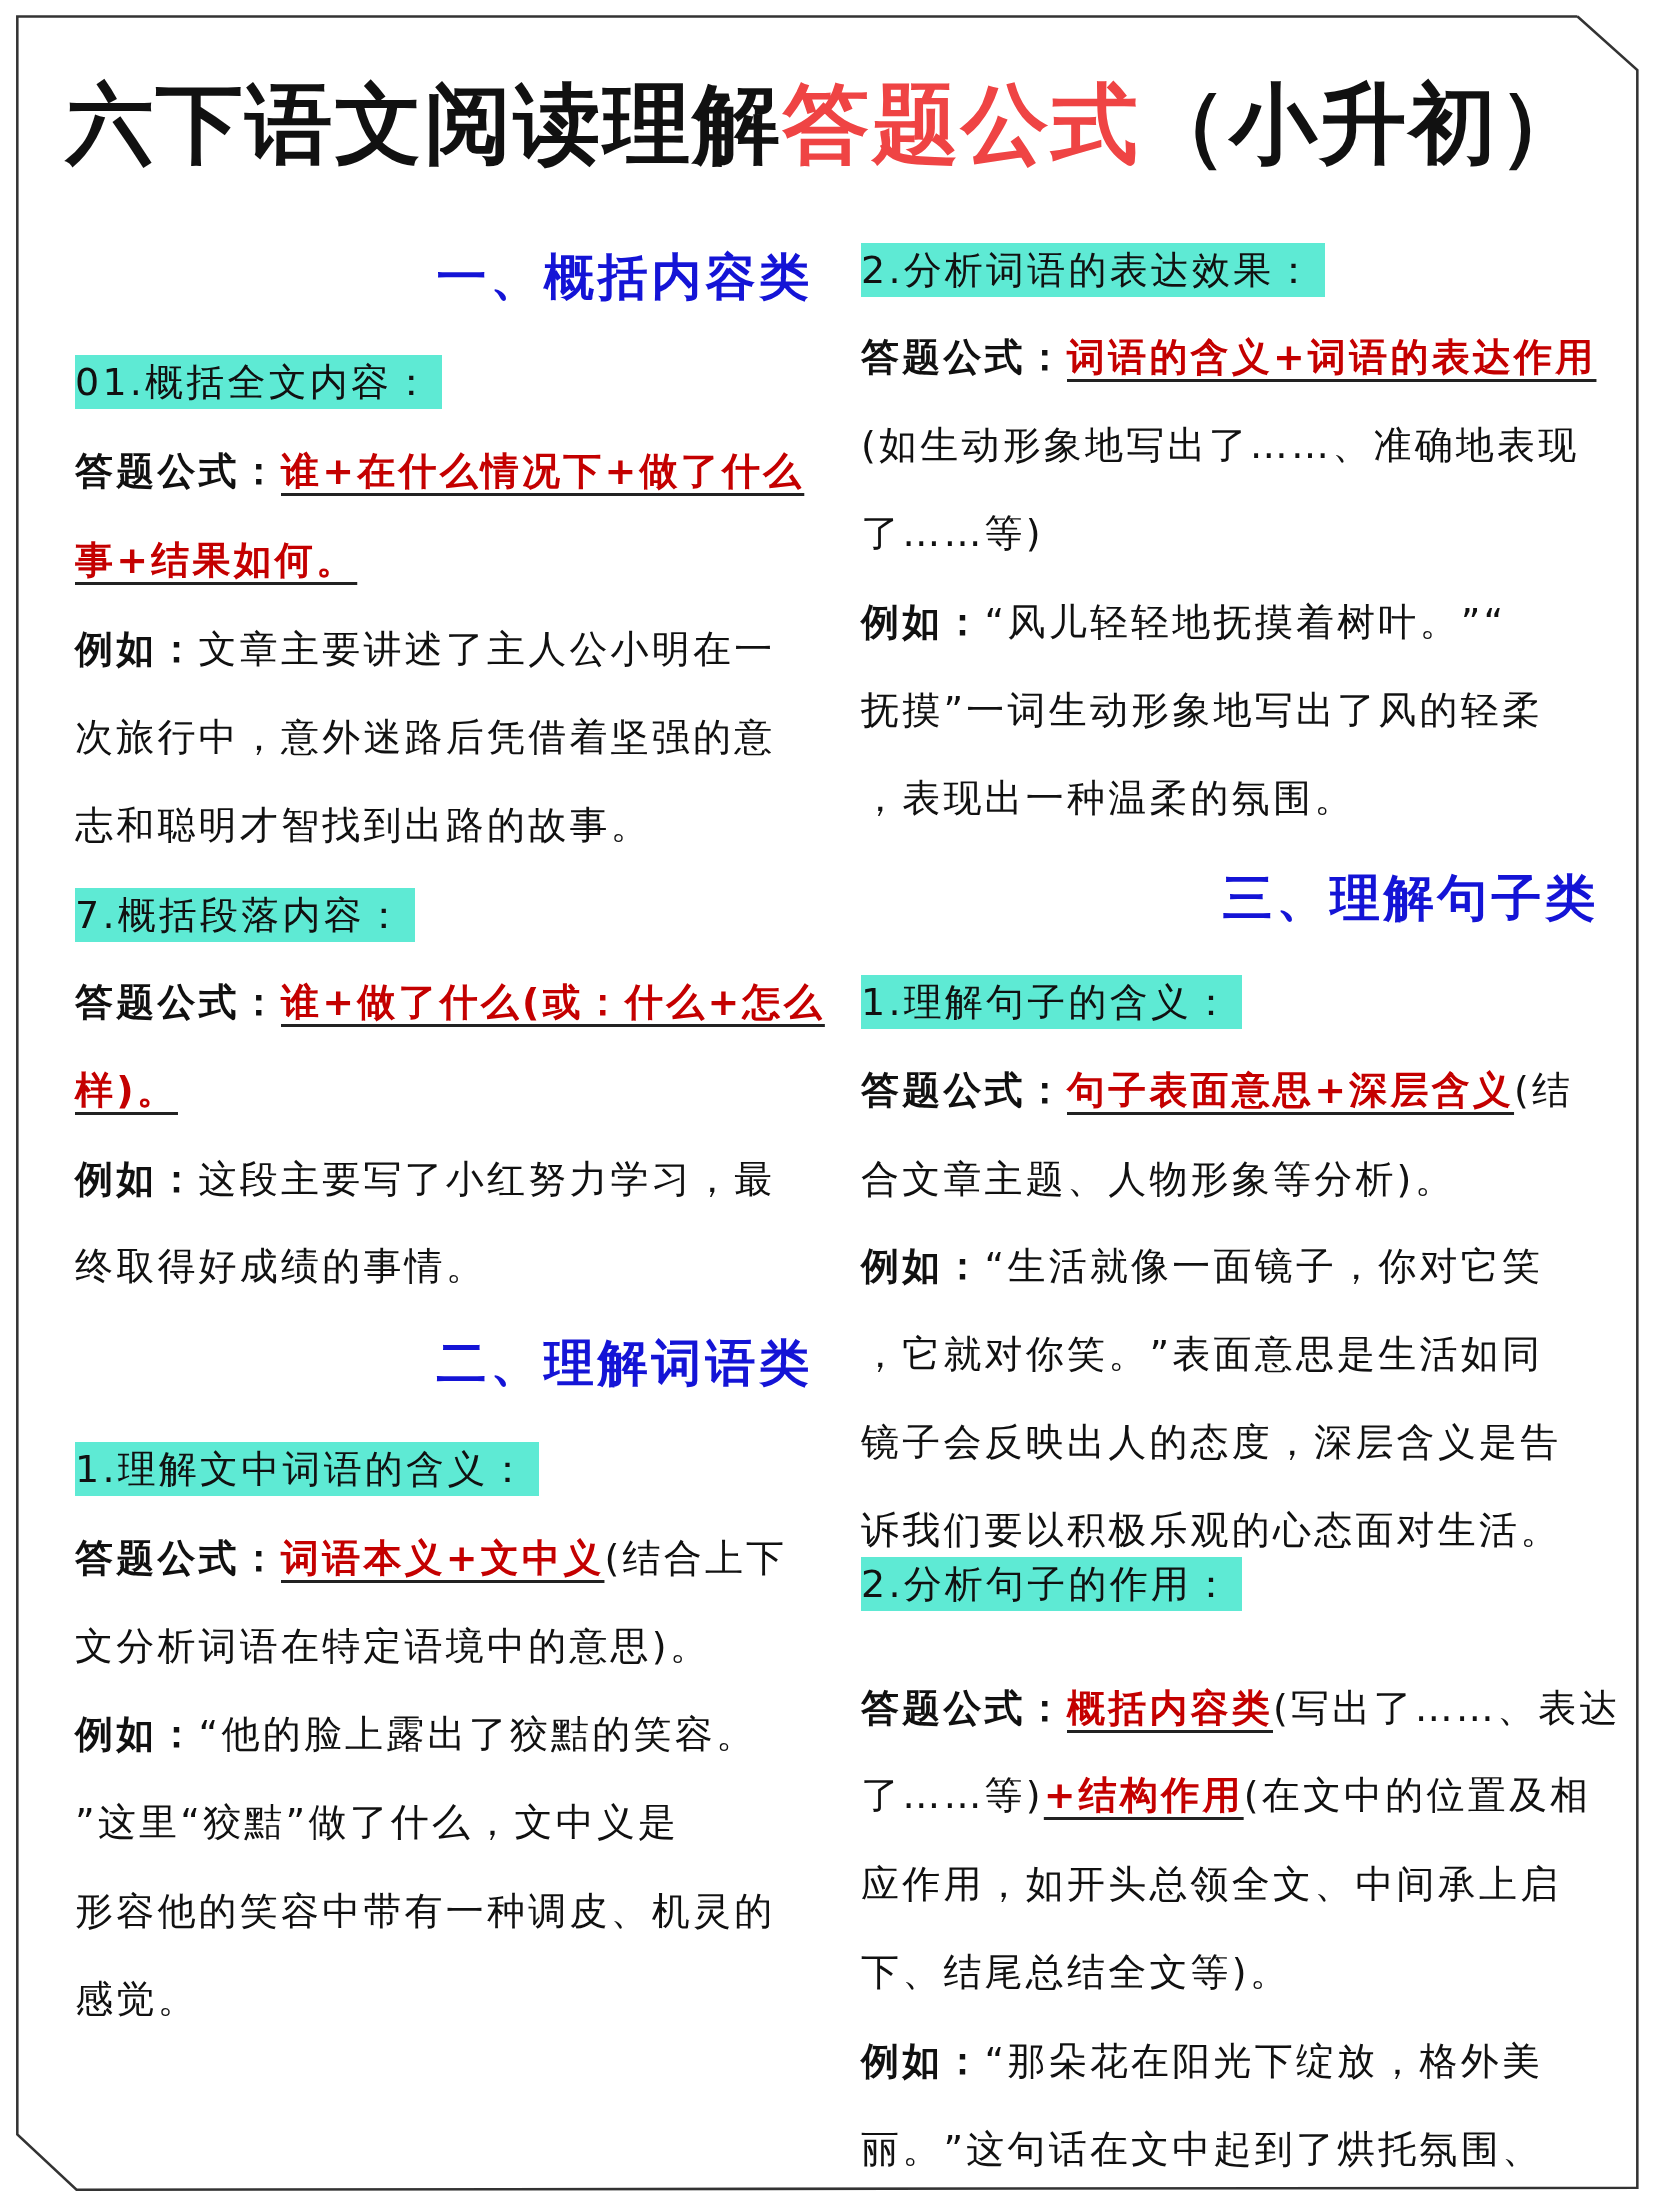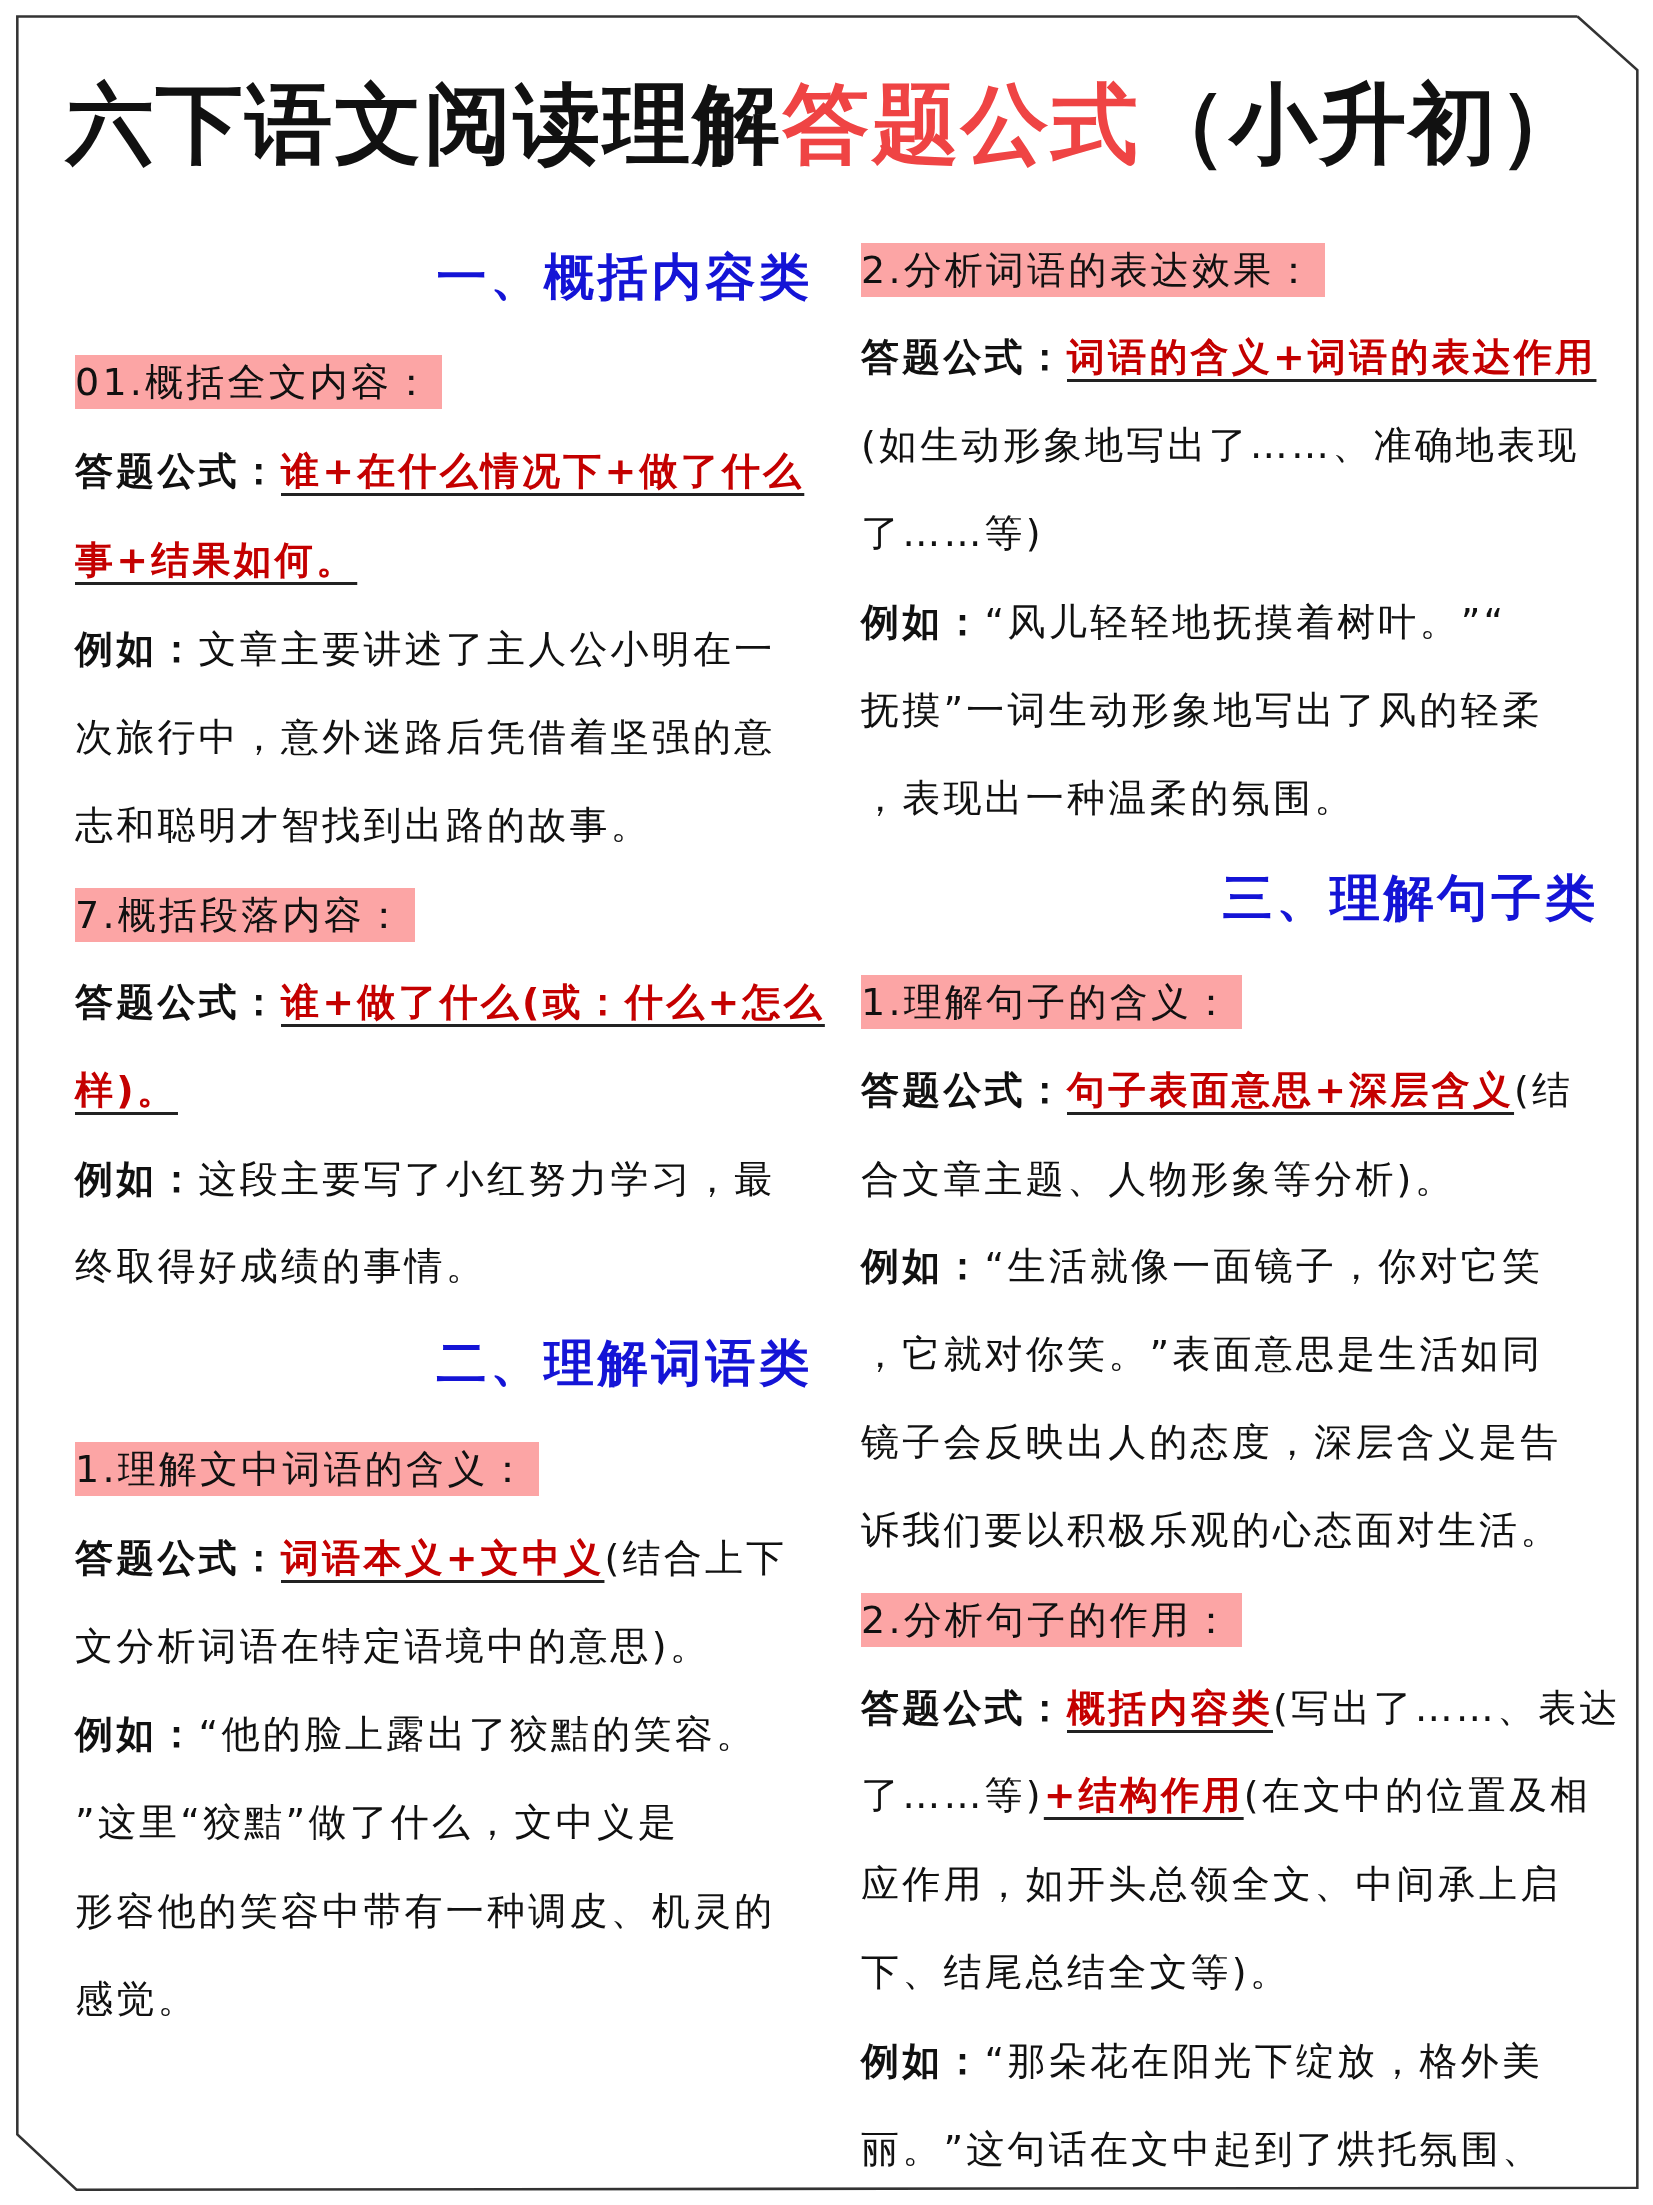--- a/index.html
+++ b/index.html
@@ -17,21 +17,21 @@
   .col.left { left: 75px; width: 738px; }
   .col.right { left: 861px; width: 738px; }
   .line {
     position: absolute; left: 0; white-space: nowrap; font-size: 38px; line-height: 51px;
     letter-spacing: 3.2px;
   }
   .heading {
     position: absolute; left: 0; width: 738px; text-align: right; font-size: 50px; font-weight: bold;
     color: #1414d6; line-height: 64px; white-space: nowrap; letter-spacing: 3.8px;
   }
-  .hl { background: #fca5a5; padding: 5.1px 9px 5.1px 0; }
+  .hl { background: #5eead4; padding: 5.1px 9px 5.1px 0; }
   .lbl { font-weight: bold; }
   .red { color: #c40000; }
   .redu { color: #c40000; font-weight: bold; text-decoration: underline; text-decoration-color: #222; text-decoration-thickness: 2.5px; text-underline-offset: 9px; }
 </style>
 </head>
 <body>
 
 <svg class="frame" width="1654" height="2205" viewBox="0 0 2598 3464">
   <polyline points="2478,26 27,26 27,3353 120,3440 2572,3437 2572,110 2478,26" fill="none" stroke="#333333" stroke-width="4"></polyline>
 </svg>
@@ -79,21 +79,21 @@
   <div class="heading" style="top:866px">三、理解句子类</div>
 
   <div class="line" style="top:977px"><span class="hl">1.理解句子的含义：</span></div>
   <div class="line" style="top:1065px"><span class="lbl">答题公式：</span><span class="redu">句子表面意思+深层含义</span><span>(结</span></div>
   <div class="line" style="top:1154px">合文章主题、人物形象等分析)。</div>
   <div class="line" style="top:1241px"><span class="lbl">例如：</span><span>“生活就像一面镜子，你对它笑</span></div>
   <div class="line" style="top:1329px">，它就对你笑。”表面意思是生活如同</div>
   <div class="line" style="top:1417px">镜子会反映出人的态度，深层含义是告</div>
   <div class="line" style="top:1505px">诉我们要以积极乐观的心态面对生活。</div>
 
-  <div class="line" style="top:1595px"><span class="hl">2.分析句子的作用：</span></div>
+  <div class="line" style="top:1559px"><span class="hl">2.分析句子的作用：</span></div>
   <div class="line" style="top:1683px"><span class="lbl">答题公式：</span><span class="redu">概括内容类</span><span>(写出了……、表达</span></div>
   <div class="line" style="top:1770px"><span>了……等)</span><span class="redu">+结构作用</span><span>(在文中的位置及相</span></div>
   <div class="line" style="top:1859px">应作用，如开头总领全文、中间承上启</div>
   <div class="line" style="top:1947px">下、结尾总结全文等)。</div>
   <div class="line" style="top:2036px"><span class="lbl">例如：</span><span>“那朵花在阳光下绽放，格外美</span></div>
   <div class="line" style="top:2124px">丽。”这句话在文中起到了烘托氛围、</div>
 </div>
 
 
 </body></html>

